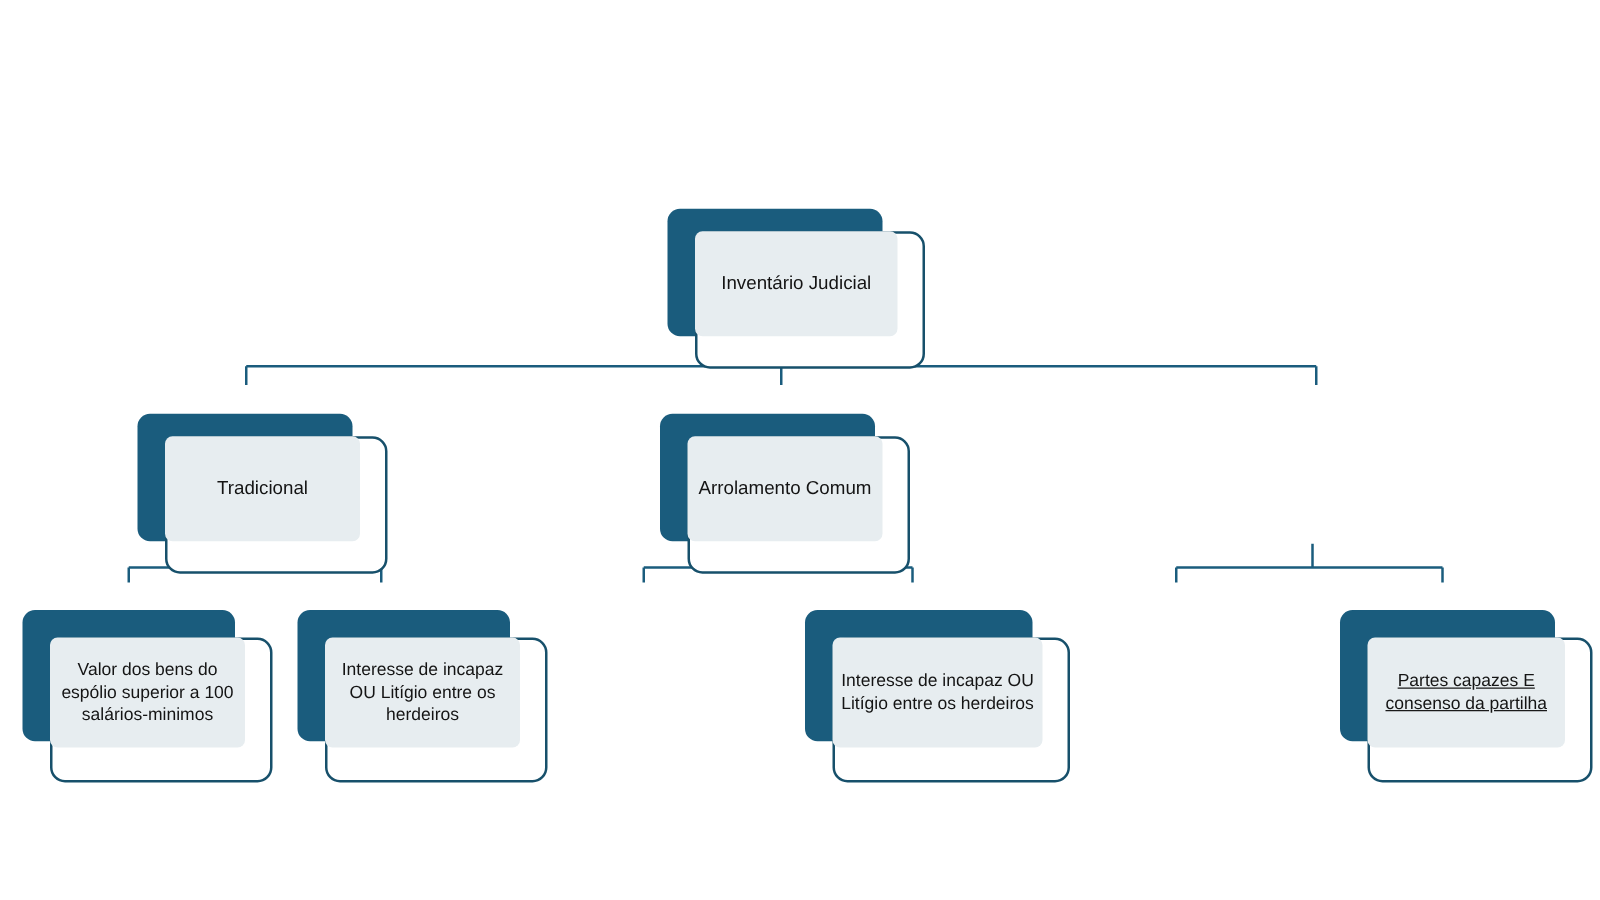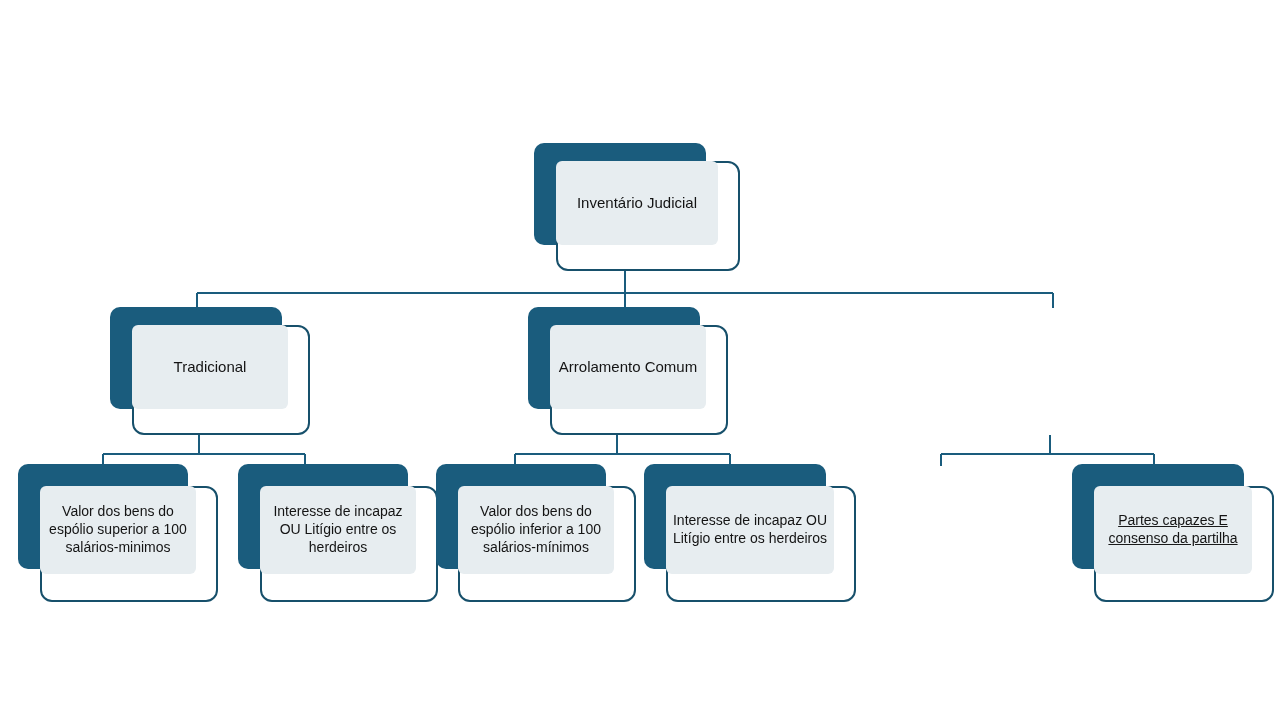--- a/index.html
+++ b/index.html
@@ -28,20 +28,21 @@
     top: 0;
     width: 1280px;
     height: 720px;
     z-index: 1;
   }
 
   
   .node {
     position: absolute;
     z-index: 2;
+    margin-top: 24px;
   }
   
   .node .slab {
     position: absolute;
     left: 0;
     top: 0;
     background: #1a5c7d;
     border-radius: 10px;
   }
   
@@ -178,27 +179,20 @@
   </div>
 
   <div class="node lv2 leaf-1">
     <div class="slab"></div>
     <div class="card"></div>
     <div class="panel">
       <span class="label">Interesse de incapaz OU Litígio entre os herdeiros</span>
     </div>
   </div>
 
-  <div class="node lv2 leaf-2">
-    <div class="slab"></div>
-    <div class="card"></div>
-    <div class="panel">
-      <span class="label">Valor dos bens do espólio inferior a 100 salários-mínimos</span>
-    </div>
-  </div>
 
   <div class="node lv2 leaf-3">
     <div class="slab"></div>
     <div class="card"></div>
     <div class="panel">
       <span class="label">Interesse de incapaz OU Litígio entre os herdeiros</span>
     </div>
   </div>
 
 

